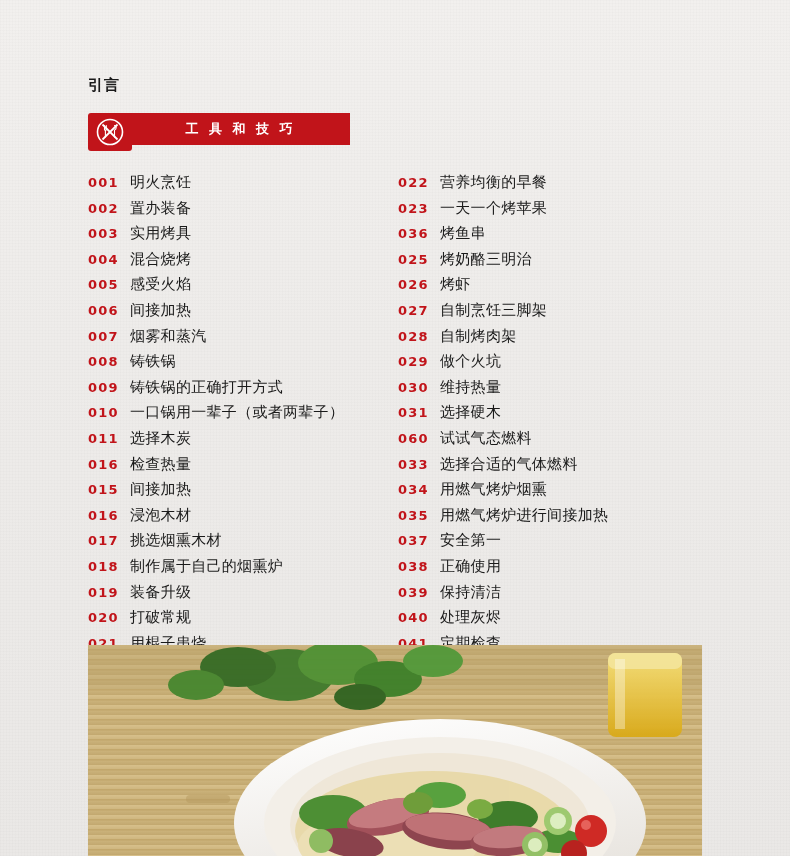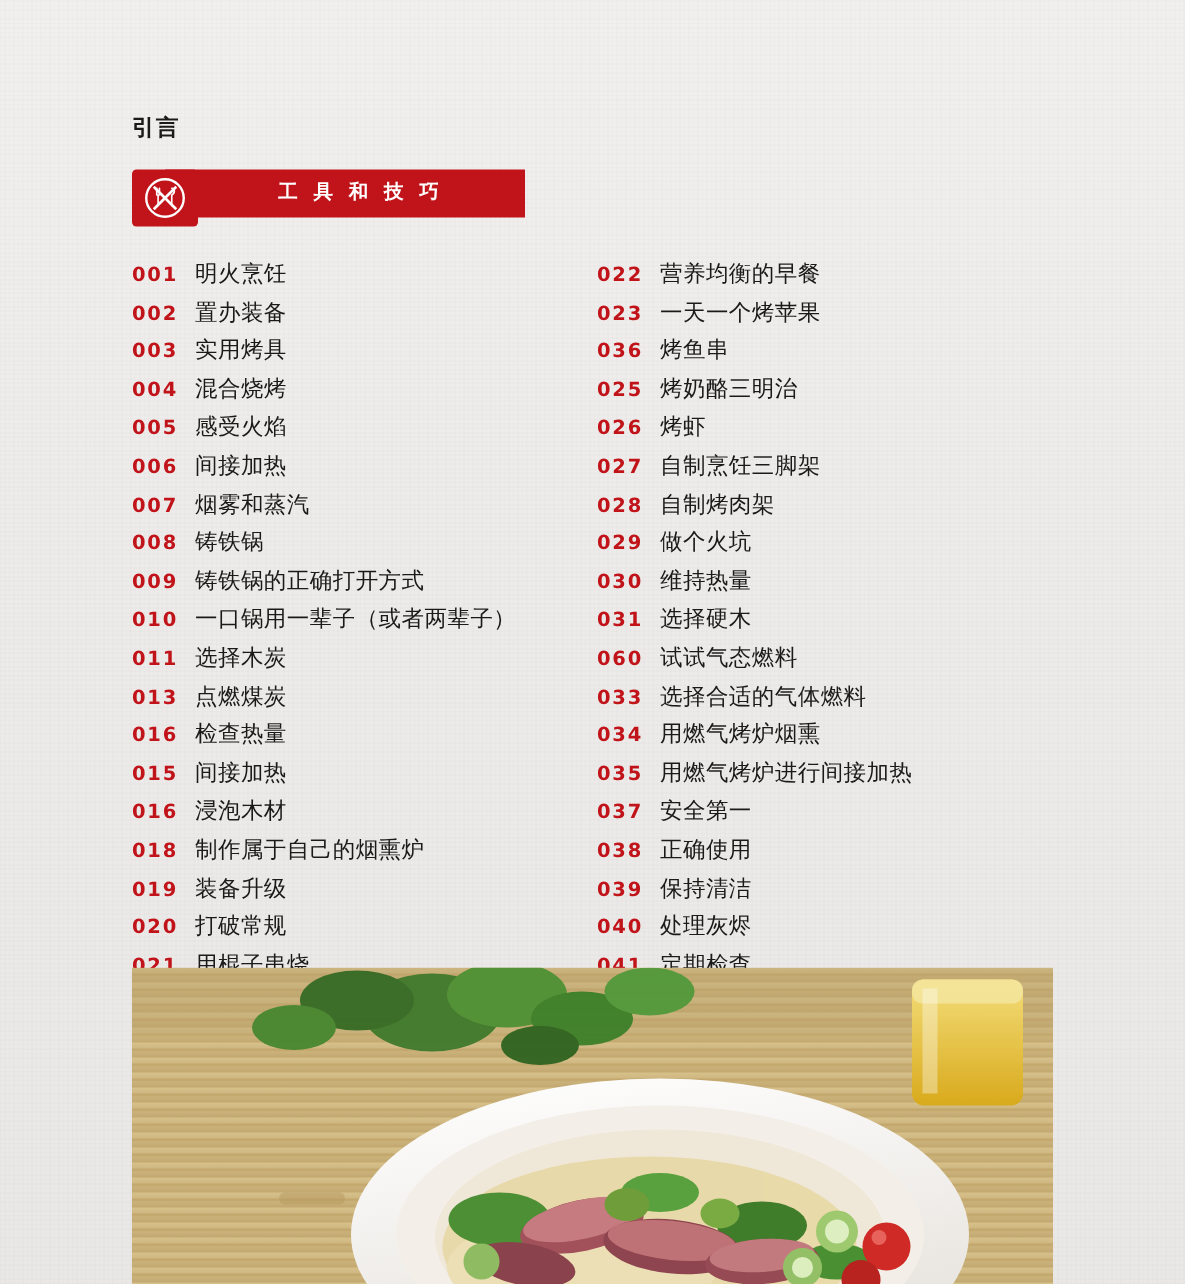--- a/index.html
+++ b/index.html
@@ -192,34 +192,34 @@
         </div>
         <div class="toc-item">
           <span class="toc-num">010</span>
           <span class="toc-text">一口锅用一辈子（或者两辈子）</span>
         </div>
         <div class="toc-item">
           <span class="toc-num">011</span>
           <span class="toc-text">选择木炭</span>
         </div>
         <div class="toc-item">
-          <span class="toc-num">013</span>
-          <span class="toc-text">点燃煤炭</span>
-        </div>
-        <div class="toc-item">
           <span class="toc-num">016</span>
           <span class="toc-text">检查热量</span>
         </div>
         <div class="toc-item">
           <span class="toc-num">015</span>
           <span class="toc-text">间接加热</span>
         </div>
         <div class="toc-item">
           <span class="toc-num">016</span>
           <span class="toc-text">浸泡木材</span>
+        </div>
+        <div class="toc-item">
+          <span class="toc-num">017</span>
+          <span class="toc-text">挑选烟熏木材</span>
         </div>
         <div class="toc-item">
           <span class="toc-num">018</span>
           <span class="toc-text">制作属于自己的烟熏炉</span>
         </div>
         <div class="toc-item">
           <span class="toc-num">019</span>
           <span class="toc-text">装备升级</span>
         </div>
         <div class="toc-item">

